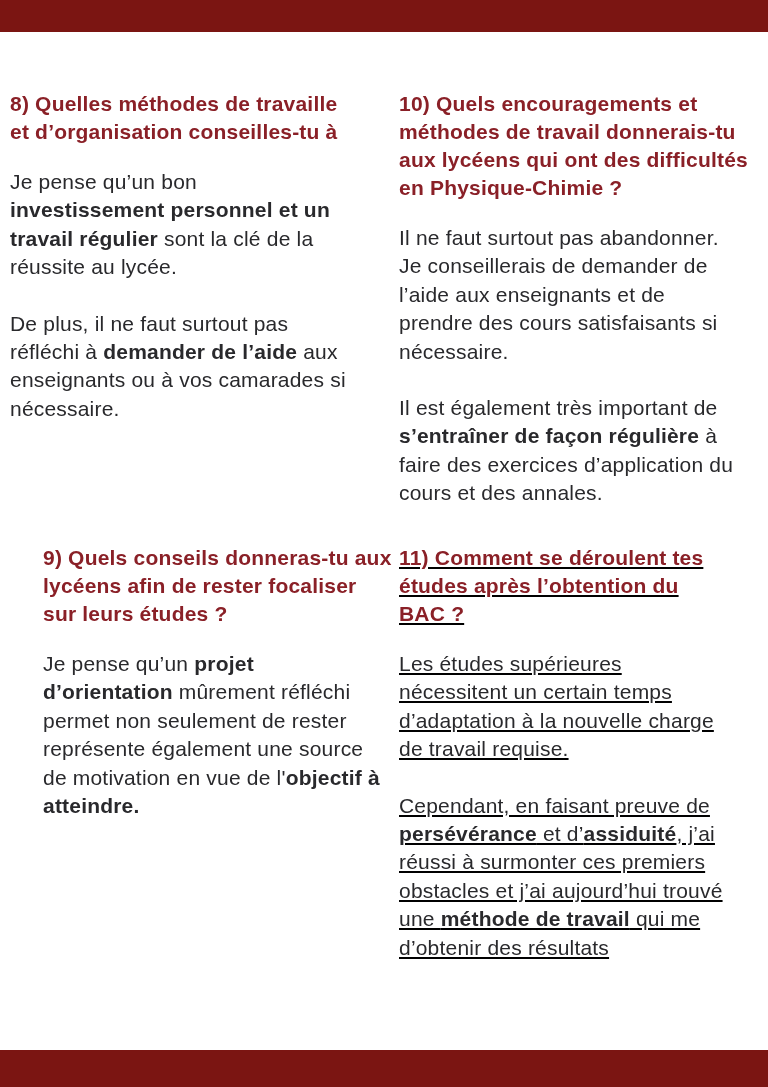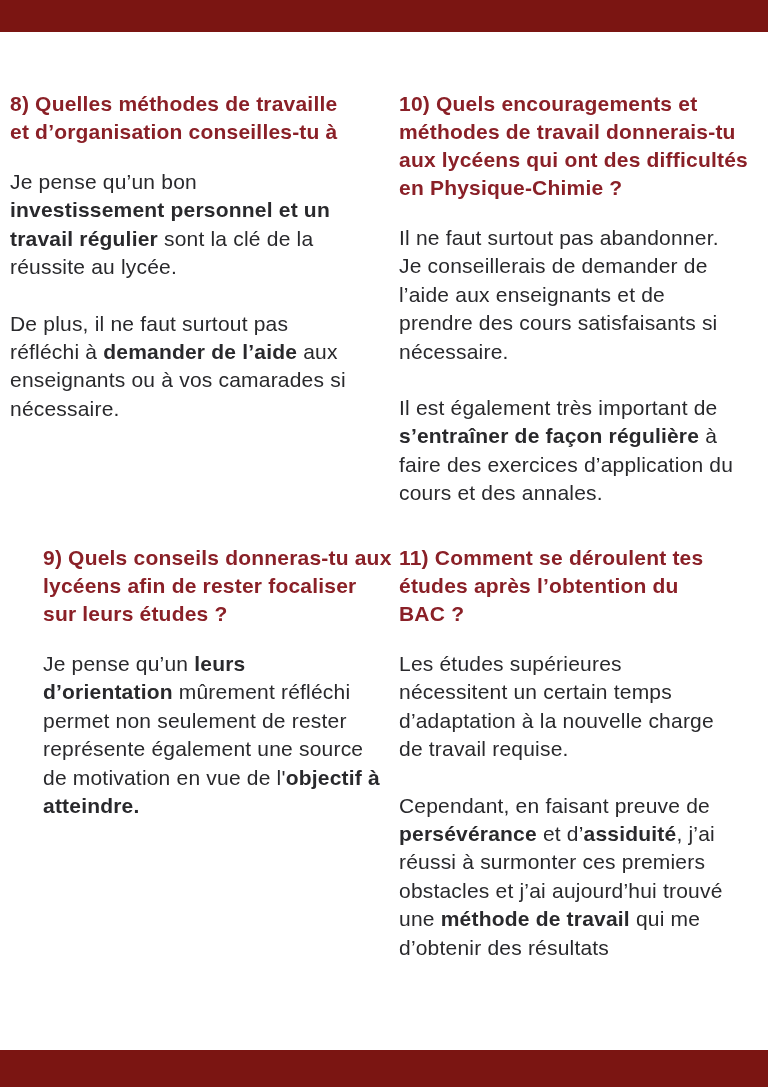--- a/index.html
+++ b/index.html
@@ -20,21 +20,21 @@
     width: 768px;
     background: var(--bar, #7b1512);
   }
   .bar-top    { top: 0; height: 32px; }
   .bar-bottom { bottom: 0; height: 37px; }
 
   .section { position: absolute; width: 356px; }
   #sec-q8  { left: 10px;  top: 90px;  }
   #sec-q9  { left: 27px;  top: 544px; margin-left: 16px; }
   #sec-q10 { left: 399px; top: 90px;  }
-  #sec-q11 { left: 399px; top: 544px; }
+  #sec-q11 { left: 399px; top: 544px; text-decoration: underline; }
 
   .heading {
     margin: 0 0 22px 0;
     font-size: 21px;
     line-height: 28px;
     font-weight: bold;
     letter-spacing: 0.2px;
     color: var(--heading, #8a2027);
   }
   .para {
@@ -72,21 +72,21 @@
       </div>
   </div>
 
   <div class="section" id="sec-q9">
     <h3 class="heading">
         <div><span>9) Quels conseils donneras-tu aux</span></div>
         <div><span>lycéens afin de rester focaliser</span></div>
         <div><span>sur leurs études ?</span></div>
       </h3>
     <div class="para">
-        <div><span>Je pense qu’un </span><span class="b">leurs</span></div>
+        <div><span>Je pense qu’un </span><span class="b">projet</span></div>
         <div><span class="b">d’orientation</span><span> mûrement réfléchi</span></div>
         <div><span>permet non seulement de rester</span></div>
         <div><span>représente également une source</span></div>
         <div><span>de motivation en vue de l'</span><span class="b">objectif à</span></div>
         <div><span class="b">atteindre.</span></div>
       </div>
   </div>
 
   <div class="section" id="sec-q10">
     <h3 class="heading">

